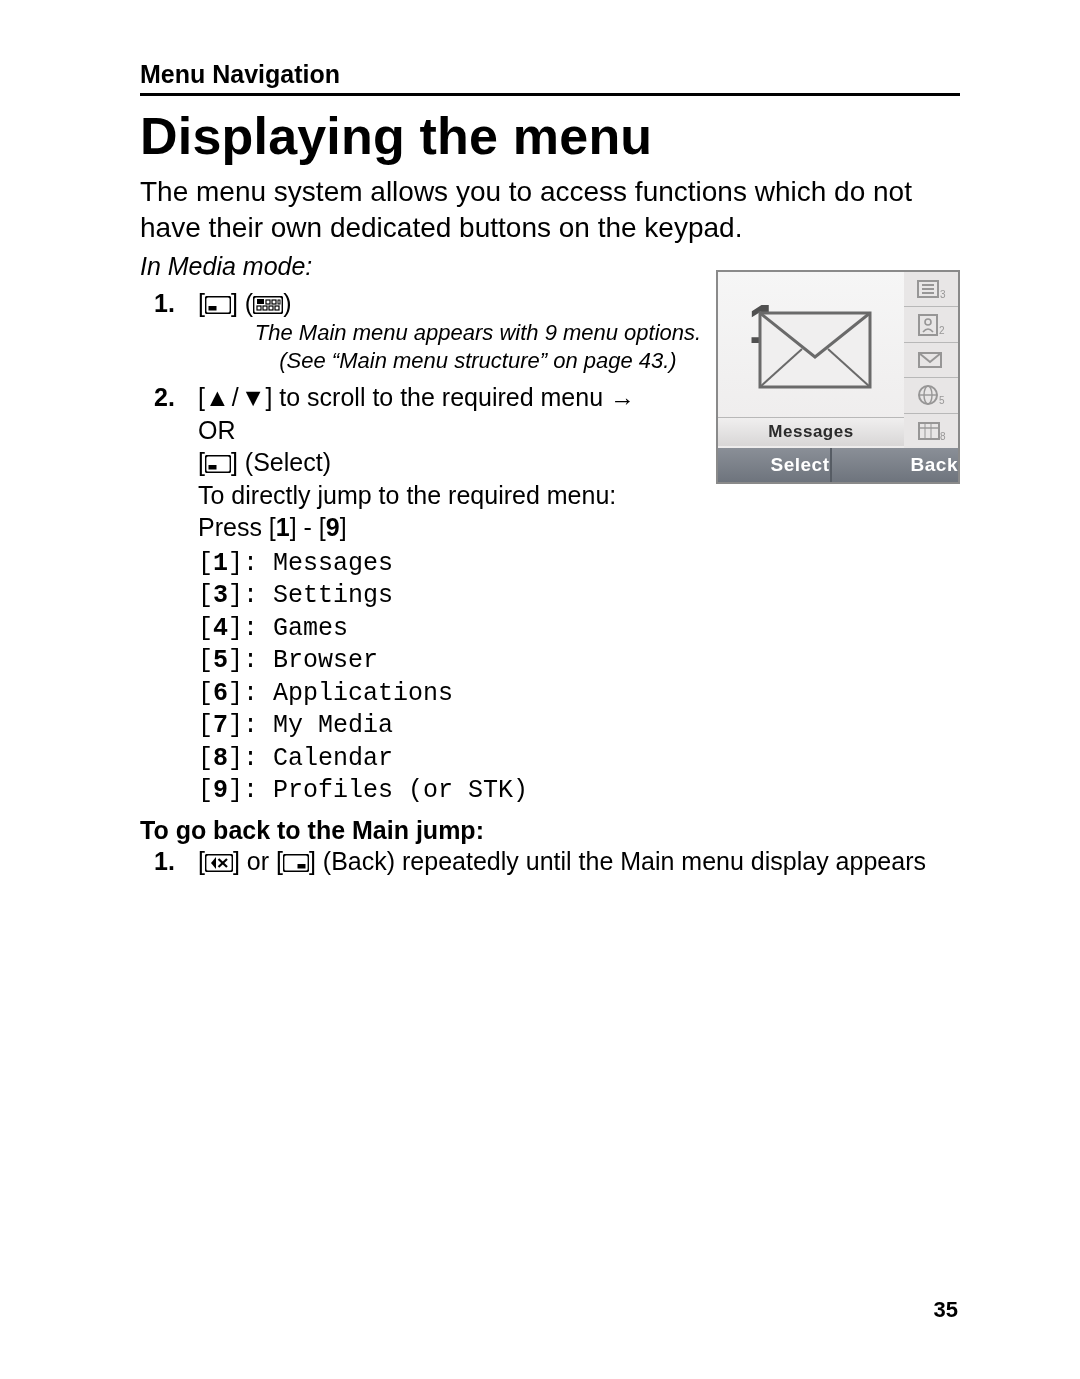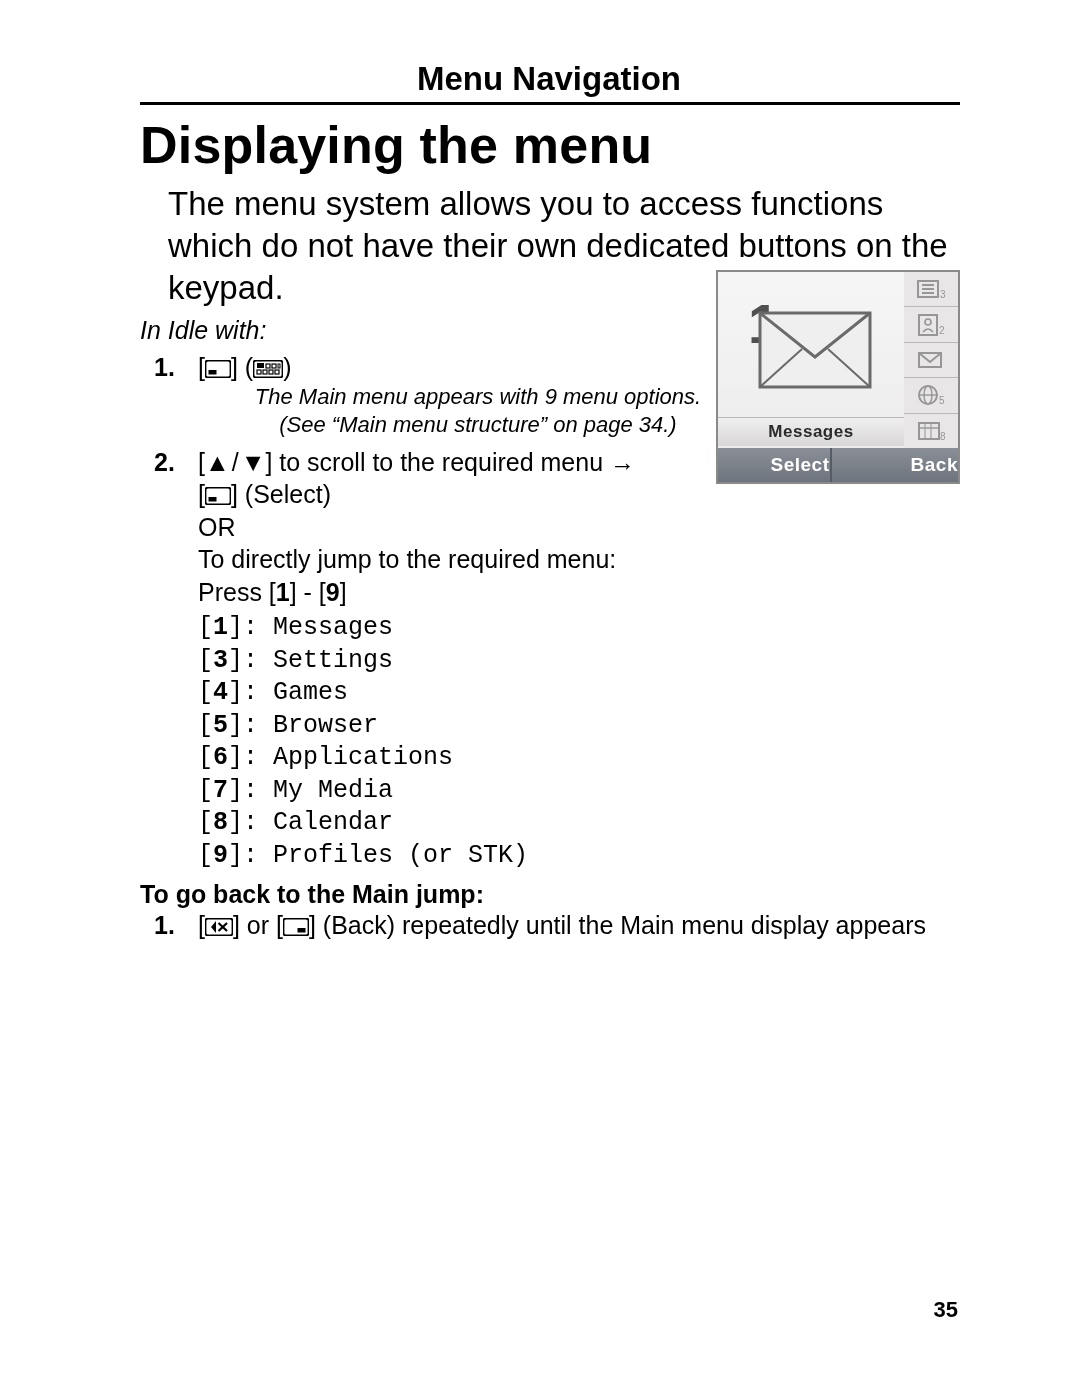--- a/index.html
+++ b/index.html
@@ -14,41 +14,40 @@
     font-family: Arial, Helvetica, sans-serif;
     color: #000000;
   }
   .page {
     position: absolute;
     left: 140px;
     top: 60px;
     width: 820px;
   }
   .sec-label {
-    text-align: center;
-    font-weight: bold;
-    font-size: 33px;
+    text-align: left;
+    font-weight: bold;
+    font-size: 25px;
     margin-bottom: 4px;
     padding-right: 2px;
   }
   .sec-rule {
     border-top: 3px solid #000;
     margin-bottom: 10px;
   }
   .title {
     font-weight: bold;
     font-size: 52px;
     margin: 6px 0 8px 0;
     letter-spacing: 0.2px;
   }
   .intro {
-    font-size: 33px;
+    font-size: 28px;
     line-height: 1.28;
     margin-bottom: 6px;
-    margin-left: 28px;
   }
   .italic {
     font-style: italic;
     font-size: 25px;
     margin: 4px 0 6px 0;
   }
   ol.steps {
     list-style: none;
     margin: 0;
     padding: 0;
@@ -185,21 +184,21 @@
 
 <div class="page">
 
   <div class="sec-label">Menu Navigation</div>
   <div class="sec-rule"></div>
 
   <div class="title">Displaying the menu</div>
 
   <div class="intro">The menu system allows you to access functions which do not have their own dedicated buttons on the keypad.</div>
 
-  <div class="italic">In Idle with:</div>
+  <div class="italic">In Media mode:</div>
 
   <ol class="steps">
 
     <li style="width:560px;">
       <span>
         [<span class="icon-softkey">
           <svg width="26" height="18" viewBox="0 0 26 18">
               <rect x="0.5" y="0.5" width="25" height="17" rx="2.5" fill="none" stroke="#000" stroke-width="1.8"></rect>
               <rect x="3.5" y="10" width="8" height="4.5" fill="#000"></rect>
             </svg>
@@ -212,36 +211,36 @@
             <rect x="19" y="4" width="4" height="4" stroke="#000" fill="none" stroke-width="1.2"></rect>
             <rect x="25" y="4" width="2" height="4" stroke="#000" fill="none" stroke-width="1"></rect>
             <rect x="4" y="10" width="4" height="4" stroke="#000" fill="none" stroke-width="1.2"></rect>
             <rect x="10" y="10" width="4" height="4" stroke="#000" fill="none" stroke-width="1.2"></rect>
             <rect x="16" y="10" width="4" height="4" stroke="#000" fill="none" stroke-width="1.2"></rect>
             <rect x="22" y="10" width="4" height="4" stroke="#000" fill="none" stroke-width="1.2"></rect>
           </svg>
         </span>)
       </span>
       <span class="step-note">The Main menu appears with 9 menu options.</span>
-      <span class="step-note">(See “Main menu structure” on page 34.)</span>
+      <span class="step-note">(See “Main menu structure” on page 43.)</span>
     </li>
 
     <li style="width:560px;">
       <span class="step-block">
         [<span>▲</span><span style="padding:0 2px;">/</span><span>▼</span><span>] to scroll to the required menu </span><span>→</span>
       </span>
+      <span class="step-block">OR</span>
       <span class="step-block">
         [<span class="icon-softkey">
           <svg width="26" height="18" viewBox="0 0 26 18">
               <rect x="0.5" y="0.5" width="25" height="17" rx="2.5" fill="none" stroke="#000" stroke-width="1.8"></rect>
               <rect x="3.5" y="10" width="8" height="4.5" fill="#000"></rect>
             </svg>
         </span><span>] (Select)</span>
       </span>
-      <span class="step-block">OR</span>
       <span class="step-block">To directly jump to the required menu:</span>
       <span class="step-block">
         <span>Press [</span><b>1</b><span>] - [</span><b>9</b><span>]</span>
       </span>
 
       <div class="sub-list">
         <div class="sub-line">[<b>1</b>]: <span>Messages</span></div>
         <div class="sub-line">[<b>3</b>]: <span>Settings</span></div>
         <div class="sub-line">[<b>4</b>]: <span>Games</span></div>
         <div class="sub-line">[<b>5</b>]: <span>Browser</span></div>

